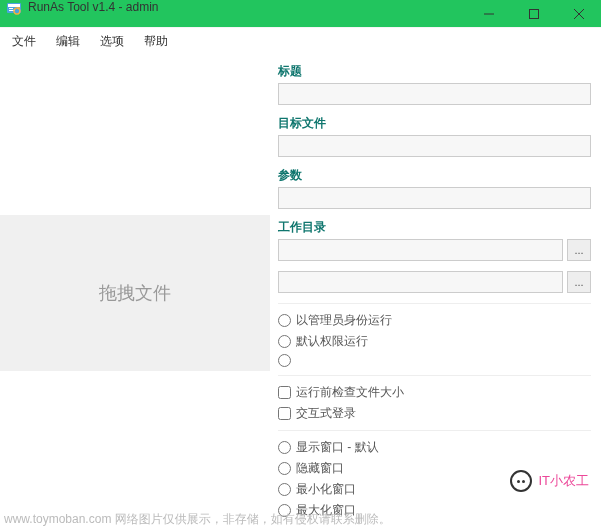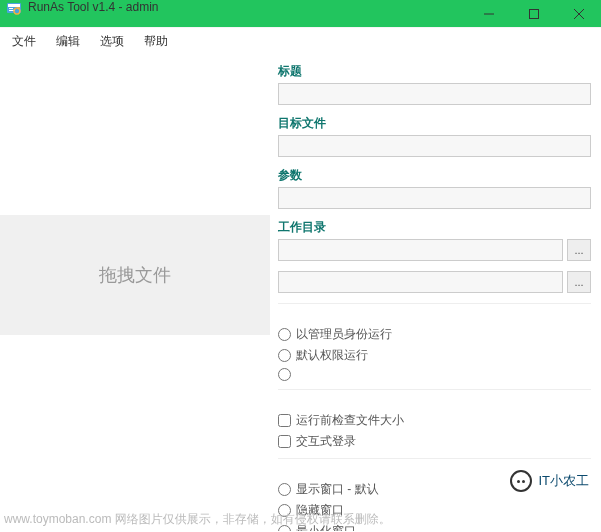--- a/index.html
+++ b/index.html
@@ -41,21 +41,21 @@
     .menubar .menu-item { color: #333; font-size: 12px; padding: 2px 6px; }
     .content { display: flex; height: calc(100% - 56px); }
     .left {
       width: 270px;
       position: relative;
       background: #fff;
     }
     .drop-zone {
       position: absolute;
       top: 160px; left: 0; right: 0;
-      height: 120px;
+      height: 156px;
       background: #f0f0f0;
       display: flex;
       align-items: center;
       justify-content: center;
       color: #999;
       font-size: 18px;
     }
     .right {
       flex: 1;
       padding: 8px 10px 0 8px;
@@ -74,21 +74,21 @@
     .input-row { display: flex; gap: 4px; align-items: center; }
     .input-row .text-input { flex: 1; }
     .browse-btn {
       width: 24px; height: 22px;
       border: 1px solid #ccc;
       background: #eee;
       color: #555;
       font-size: 11px;
       display: flex; align-items: center; justify-content: center;
     }
-    .radio-group, .check-group { margin-top: 20px; margin-bottom: 6px; }
+    .radio-group, .check-group { margin-top: 6px; margin-bottom: 6px; }
     .option-row {
       display: flex;
       align-items: center;
       gap: 5px;
       padding: 2px 0;
       color: #555;
       font-size: 12px;
     }
     .option-row input[type="radio"], .option-row input[type="checkbox"] {
       width: 13px; height: 13px; margin: 0;
@@ -103,21 +103,21 @@
       white-space: nowrap;
       text-align: center;
     }
     .brand {
       position: absolute;
       right: 12px;
       bottom: 40px;
       display: flex;
       align-items: center;
       gap: 6px;
-      color: #0c4a6e;
+      color: #ec4899;
       font-size: 13px;
     }
     .brand .logo {
       width: 22px; height: 22px;
       border-radius: 50%;
       border: 2px solid #333;
       display: flex; align-items: center; justify-content: center;
     }
     .brand .logo-dots { display: flex; gap: 2px; }
     .brand .logo-dots span { width: 3px; height: 3px; border-radius: 50%; background: #333; }

